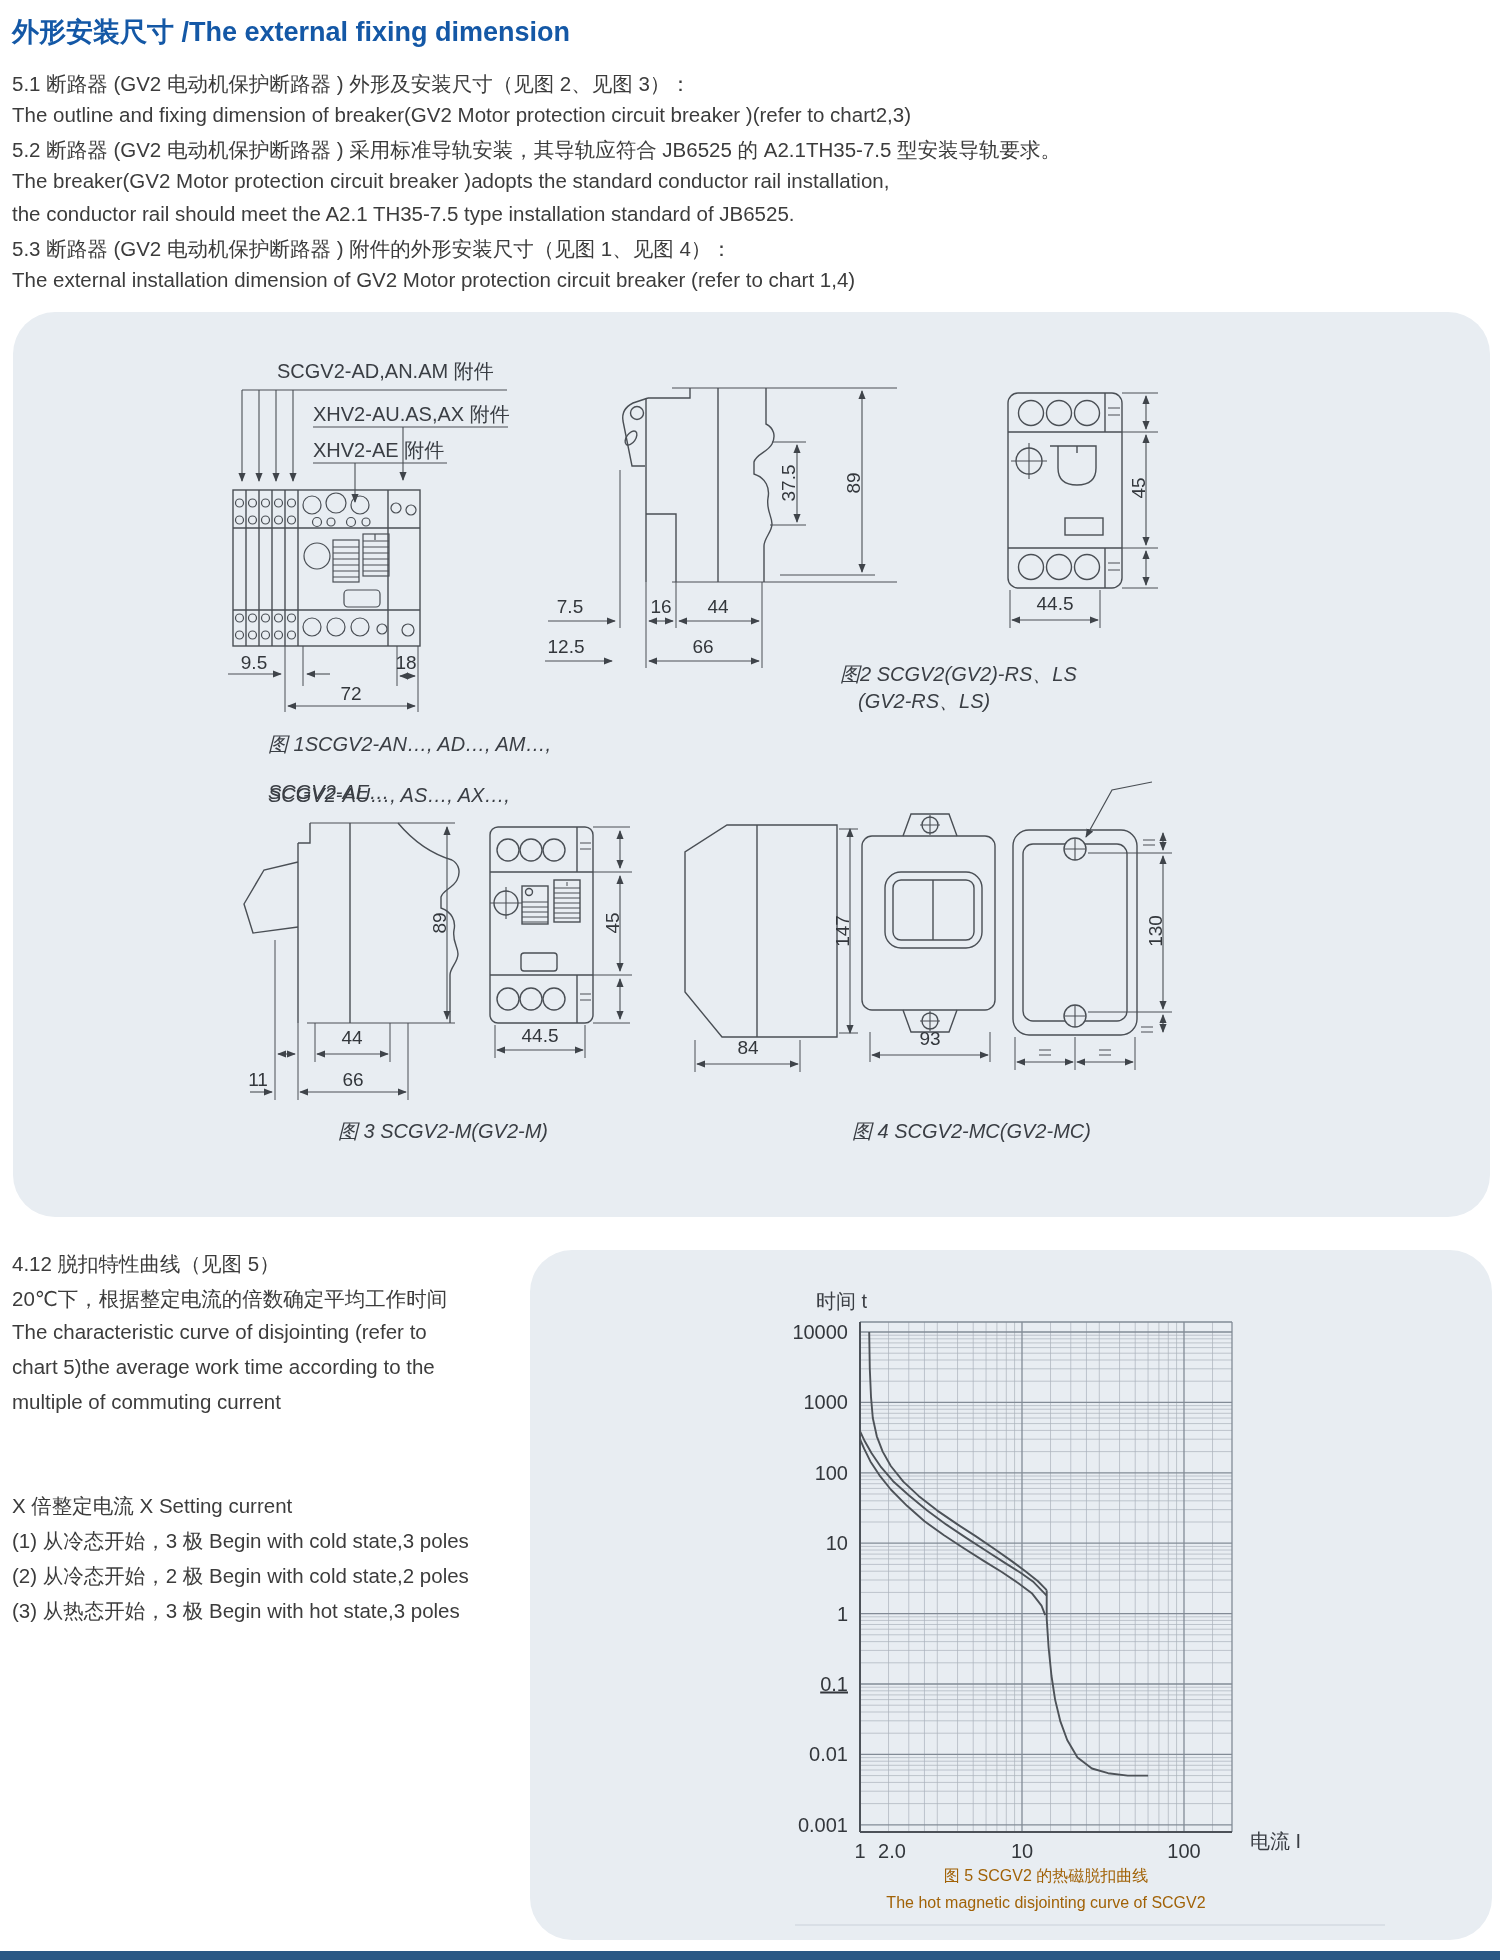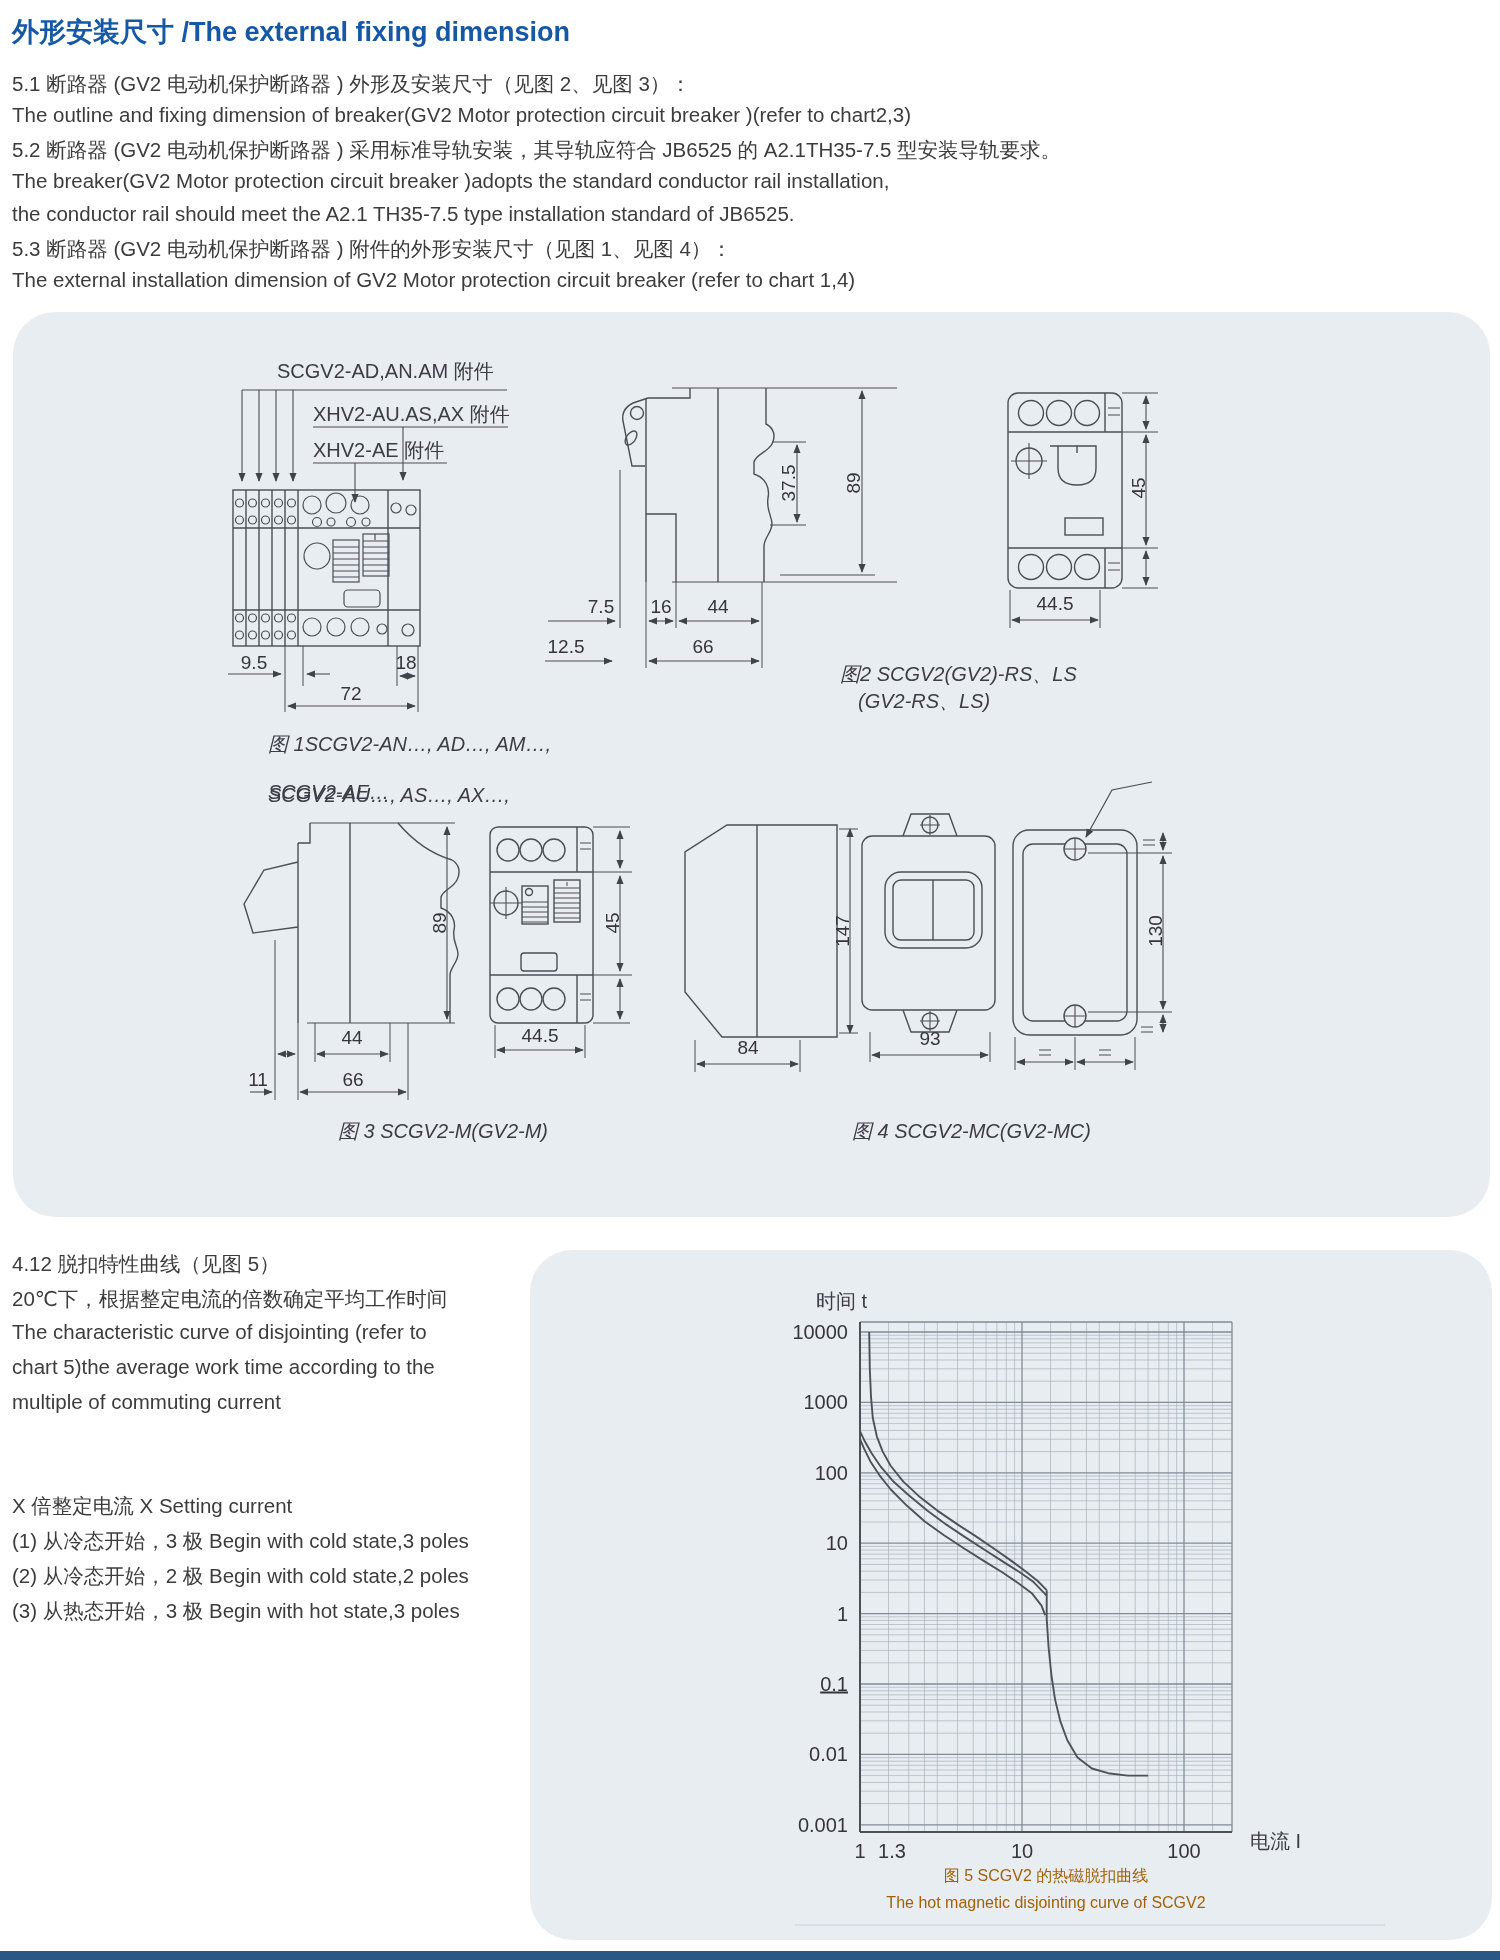--- a/index.html
+++ b/index.html
@@ -330,21 +330,21 @@
   <span class="t lbl20" style="left:313px;top:437px;">XHV2-AE 附件</span>
   <span class="t dim" style="left:254px;top:663px;">9.5</span>
   <span class="t dim" style="left:406px;top:663px;">18</span>
   <span class="t dim" style="left:351px;top:694px;">72</span>
   <span class="t cap" style="left:268px;top:731px;">图 1SCGV2-AN…, AD…, AM…,</span>
   <span class="t cap" style="left:268px;top:776px;margin-top:8px;">SCGV2-AU…, AS…, AX…,</span>
   <span class="t cap" style="left:268px;top:781px;">SCGV2-AE…</span>
 
   <span class="t dimr" style="left:789px;top:483px;">37.5</span>
   <span class="t dimr" style="left:854px;top:483px;">89</span>
-  <span class="t dim" style="left:570px;top:607px;margin-left:31px;">7.5</span>
+  <span class="t dim" style="left:570px;top:607px;">7.5</span>
   <span class="t dim" style="left:661px;top:607px;">16</span>
   <span class="t dim" style="left:718px;top:607px;">44</span>
   <span class="t dim" style="left:566px;top:647px;">12.5</span>
   <span class="t dim" style="left:703px;top:647px;">66</span>
   <span class="t dimr" style="left:1139px;top:488px;">45</span>
   <span class="t dim" style="left:1055px;top:604px;">44.5</span>
   <span class="t cap" style="left:840px;top:661px;">图2 SCGV2(GV2)-RS、LS</span>
   <span class="t cap" style="left:858px;top:688px;">(GV2-RS、LS)</span>
 
   <span class="t dimr" style="left:440px;top:923px;">89</span>
@@ -374,20 +374,20 @@
   <span class="t lbl20" style="left:816px;top:1288px;">时间 t</span>
   <span class="t ytick" style="left:778px;top:1332px;">10000</span>
   <span class="t ytick" style="left:778px;top:1402px;">1000</span>
   <span class="t ytick" style="left:778px;top:1473px;">100</span>
   <span class="t ytick" style="left:778px;top:1543px;">10</span>
   <span class="t ytick" style="left:778px;top:1614px;">1</span>
   <span class="t ytick" style="left:778px;top:1684px;text-decoration:underline;">0.1</span>
   <span class="t ytick" style="left:778px;top:1754px;">0.01</span>
   <span class="t ytick" style="left:778px;top:1825px;">0.001</span>
   <span class="t xtick" style="left:860px;top:1840px;">1</span>
-  <span class="t xtick" style="left:892px;top:1840px;">1.3</span>
+  <span class="t xtick" style="left:892px;top:1840px;">2.0</span>
   <span class="t xtick" style="left:1022px;top:1840px;">10</span>
   <span class="t xtick" style="left:1184px;top:1840px;">100</span>
   <span class="t lbl20" style="left:1250px;top:1828px;">电流 I</span>
   <span class="t ccap" style="left:1046px;top:1866px;">图 5 SCGV2 的热磁脱扣曲线</span>
   <span class="t ccap" style="left:1046px;top:1894px;">The hot magnetic disjointing curve of SCGV2</span>
 
 </div>
 
 </body></html>

